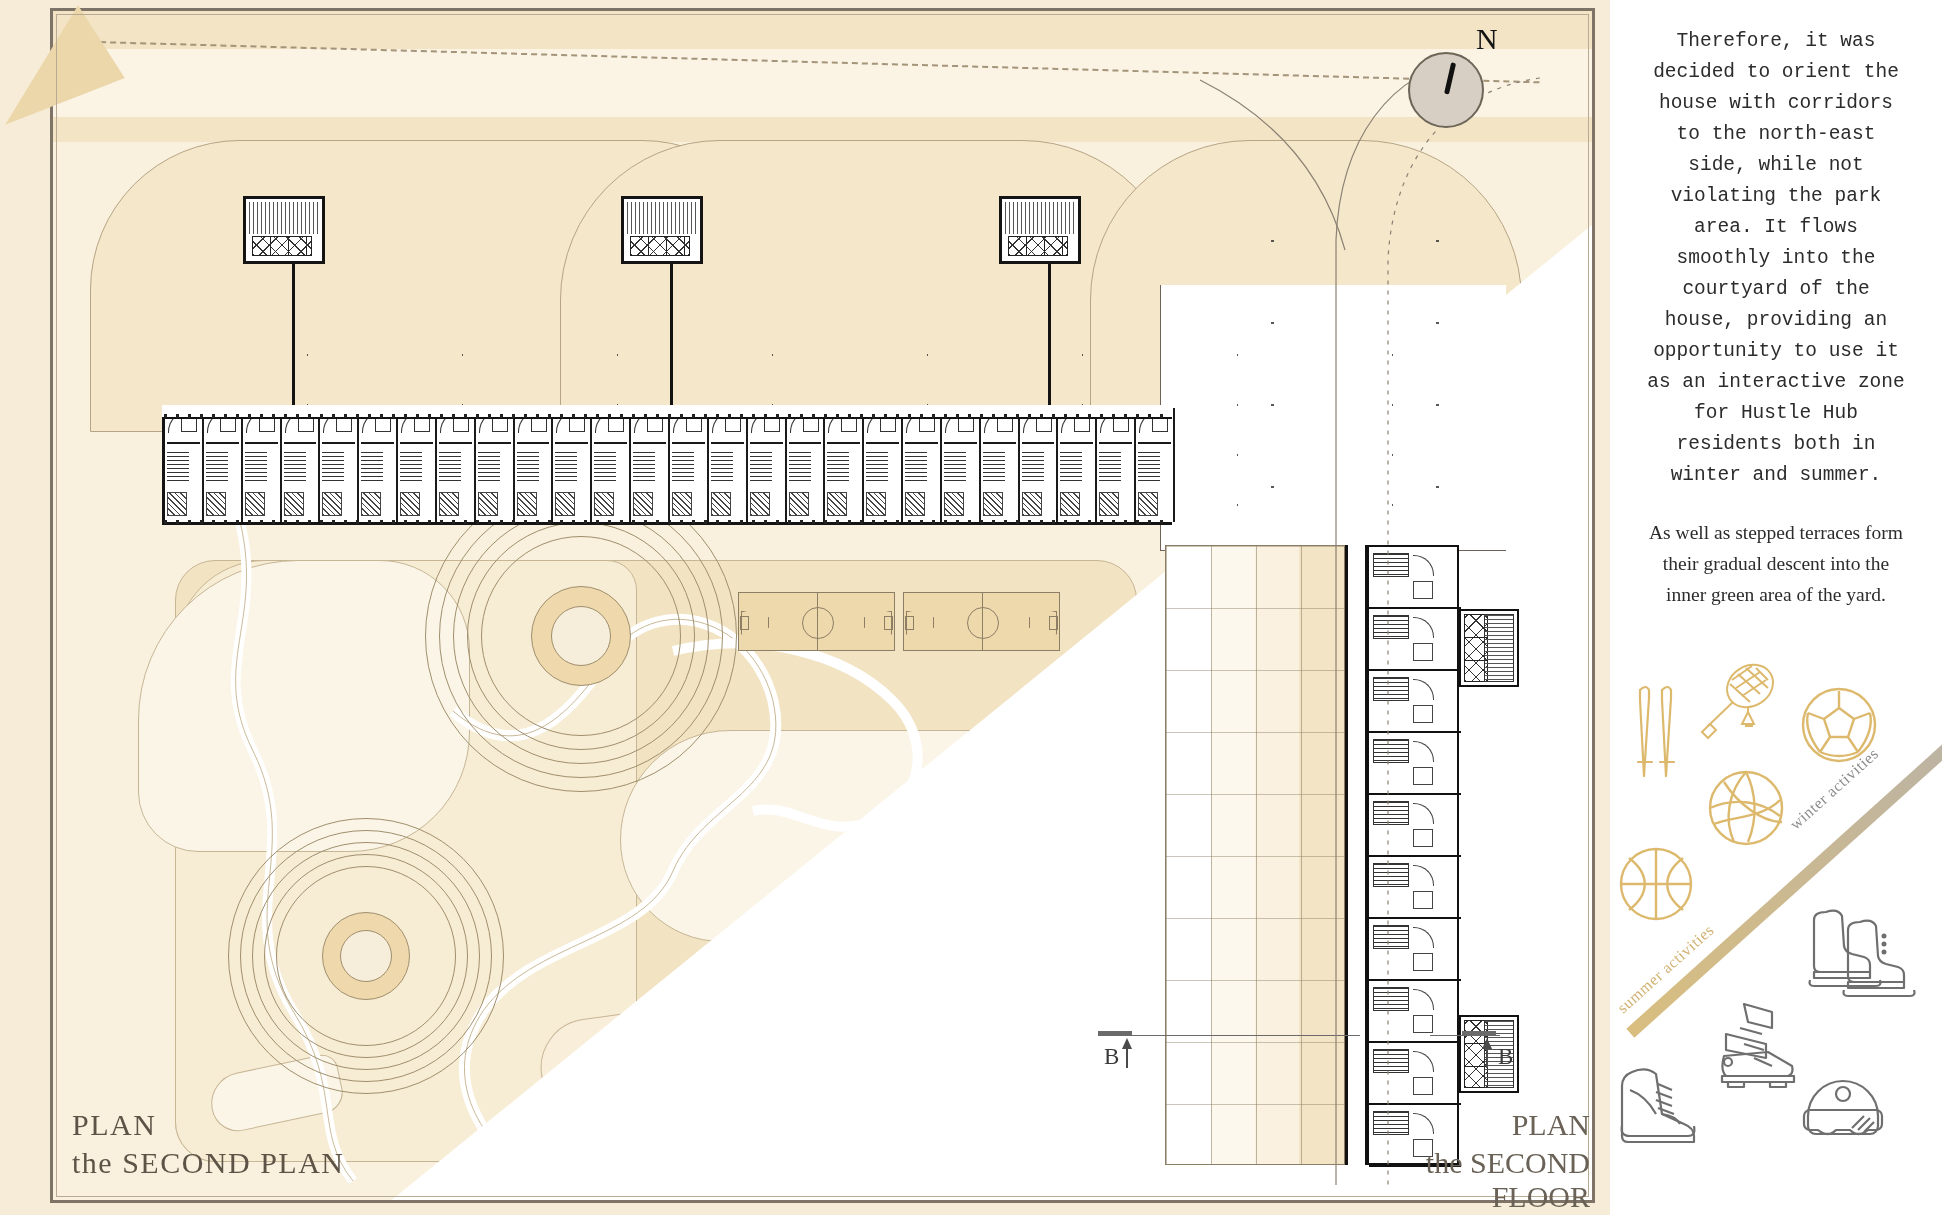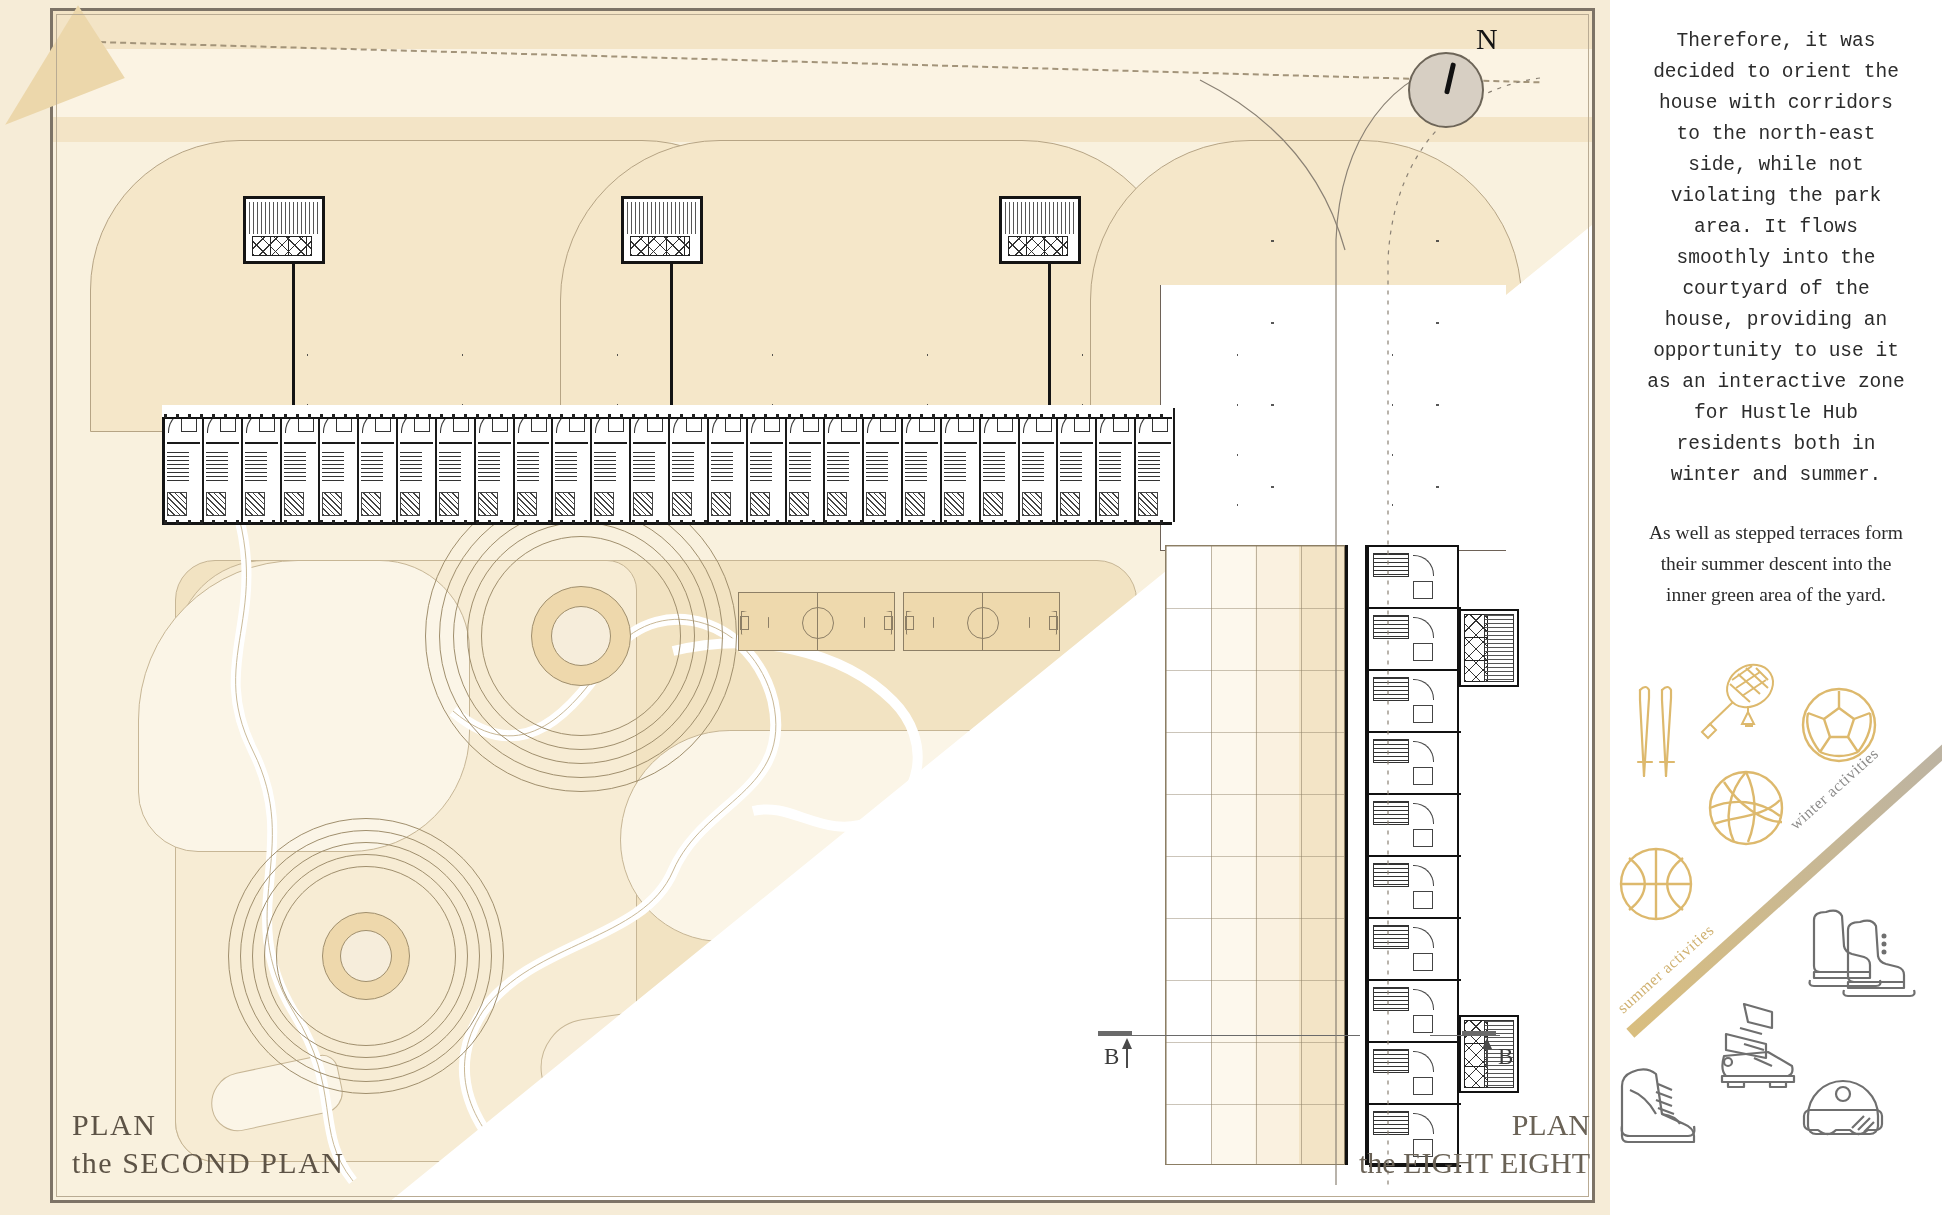--- a/index.html
+++ b/index.html
@@ -627,27 +627,27 @@
     <div id="compass-n">N</div>
 
     <div id="plan-frame-inner"></div>
 
     <div class="plan-cap" id="cap-left">
       <span class="t1">PLAN</span>
       <span class="t2">the SECOND PLAN</span>
     </div>
     <div id="cap-right-wrap">
       <span class="t1">PLAN</span>
-      <span class="t2">the EIGHT EIGHT</span>
+      <span class="t2">the SECOND FLOOR</span>
     </div>
   </div>
 
   <div id="text-col">
     <p class="para" id="p2">Therefore, it was decided to orient the house with corridors to the north-east side, while not violating the park area. It flows smoothly into the courtyard of the house, providing an opportunity to use it as an interactive zone for Hustle Hub residents both in winter and summer.</p>
-    <p class="para" id="p3">As well as stepped terraces form their summer descent into the inner green area of the yard.</p>
+    <p class="para" id="p3">As well as stepped terraces form their gradual descent into the inner green area of the yard.</p>
   </div>
 
   <div id="activities">
 
     <div class="diag-band"></div>
 
     <div class="diag-label" id="lbl-summer">summer activities</div>
     <div class="diag-label" id="lbl-winter">winter activities</div>
 
     <svg class="icon" style="left:18px;top:20px;" width="56" height="110" viewBox="0 0 56 110">

